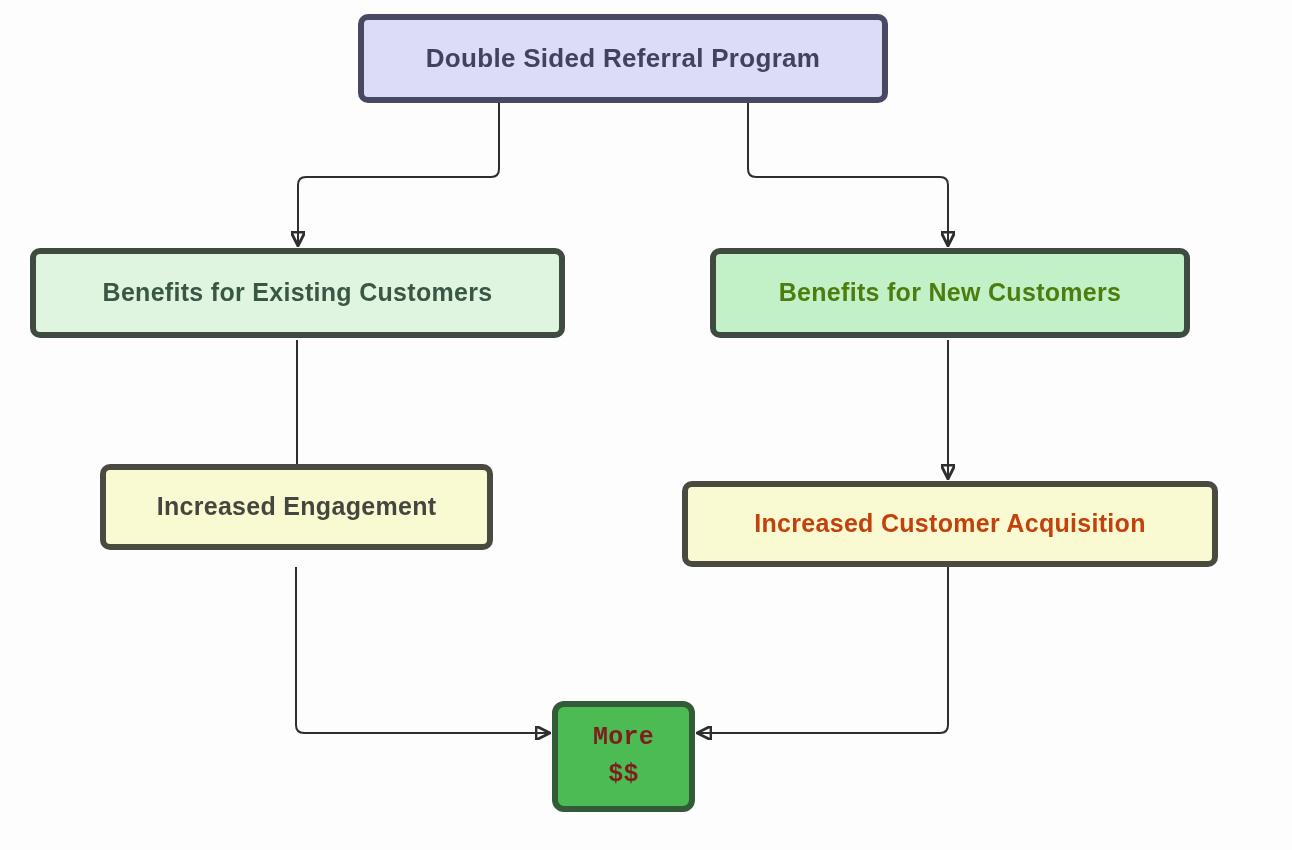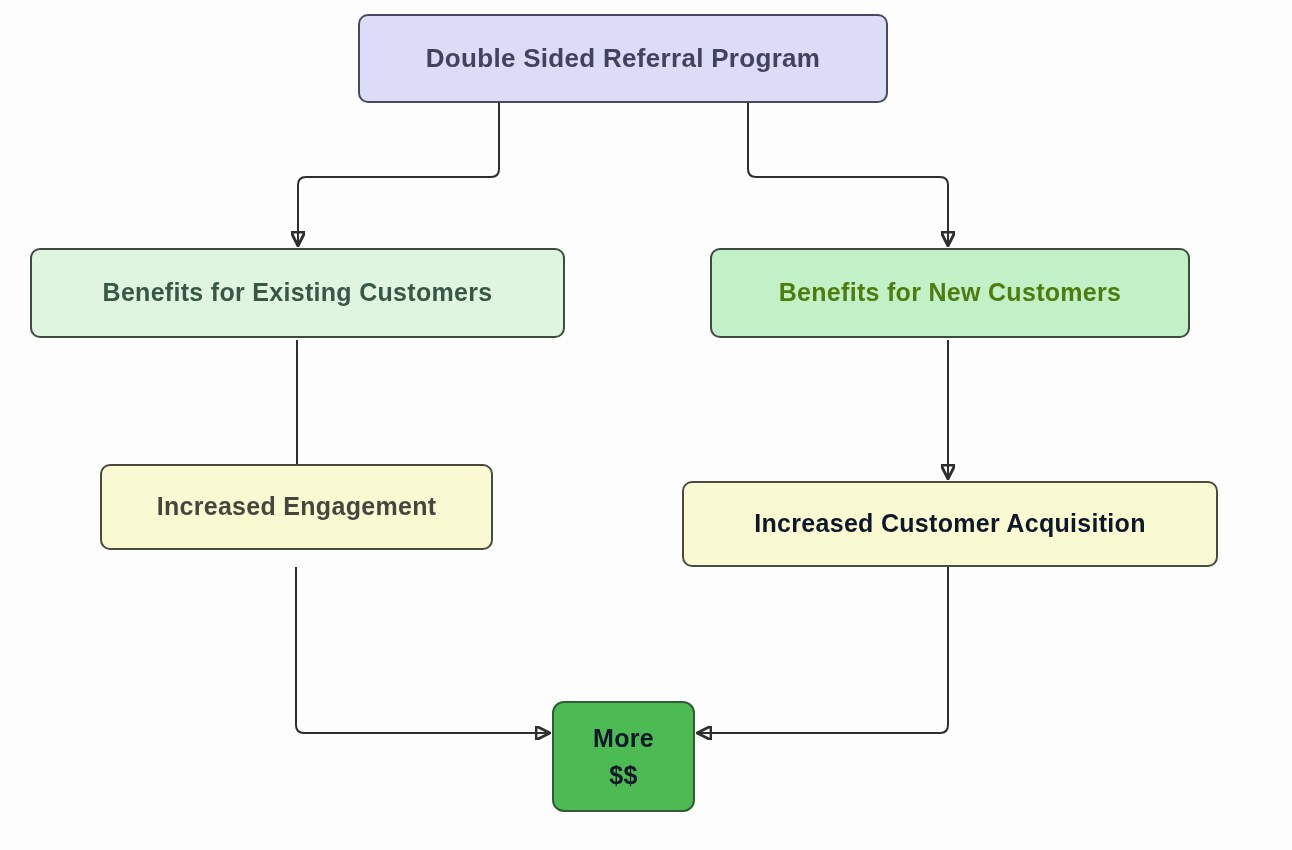--- a/index.html
+++ b/index.html
@@ -24,21 +24,21 @@
     pointer-events: none;
   }
   .edge-layer path {
     fill: none;
     stroke: #2e2e2e;
     stroke-width: 2;
   }
   .node {
     position: absolute;
     box-sizing: border-box;
-    border: 2px solid #c2410c;
+    border: 6px solid #c2410c;
     border-radius: 10px;
     display: flex;
     flex-direction: column;
     align-items: center;
     justify-content: center;
     font-weight: bold;
     font-size: 25px;
     letter-spacing: 0.3px;
     line-height: 1.35;
   }
@@ -77,22 +77,22 @@
   </div>
 
   <div class="node node-new" style="background: rgb(194, 240, 199); border-color: rgb(63, 74, 65); color: #4d7c0f;">
     <span>Benefits for New Customers</span>
   </div>
 
   <div class="node node-engagement" style="background: rgb(249, 249, 210); border-color: rgb(74, 74, 64); color: rgb(69, 71, 63);">
     <span>Increased Engagement</span>
   </div>
 
-  <div class="node node-acquisition" style="background: rgb(249, 249, 210); border-color: rgb(74, 74, 64); color: #0f172a;">
+  <div class="node node-acquisition" style="background: rgb(249, 249, 210); border-color: rgb(74, 74, 64); color: #c2410c;">
     <span>Increased Customer Acquisition</span>
   </div>
 
-  <div class="node node-more" style="background: rgb(76, 187, 83); border-color: rgb(49, 92, 55); color: #0f172a;">
+  <div class="node node-more" style="background: rgb(76, 187, 83); border-color: rgb(49, 92, 55); color: #7f1d1d; font-family: Liberation Mono, monospace;">
     <span>More</span>
     <span>$$</span>
   </div>
 
 </div>
 
 </body></html>

